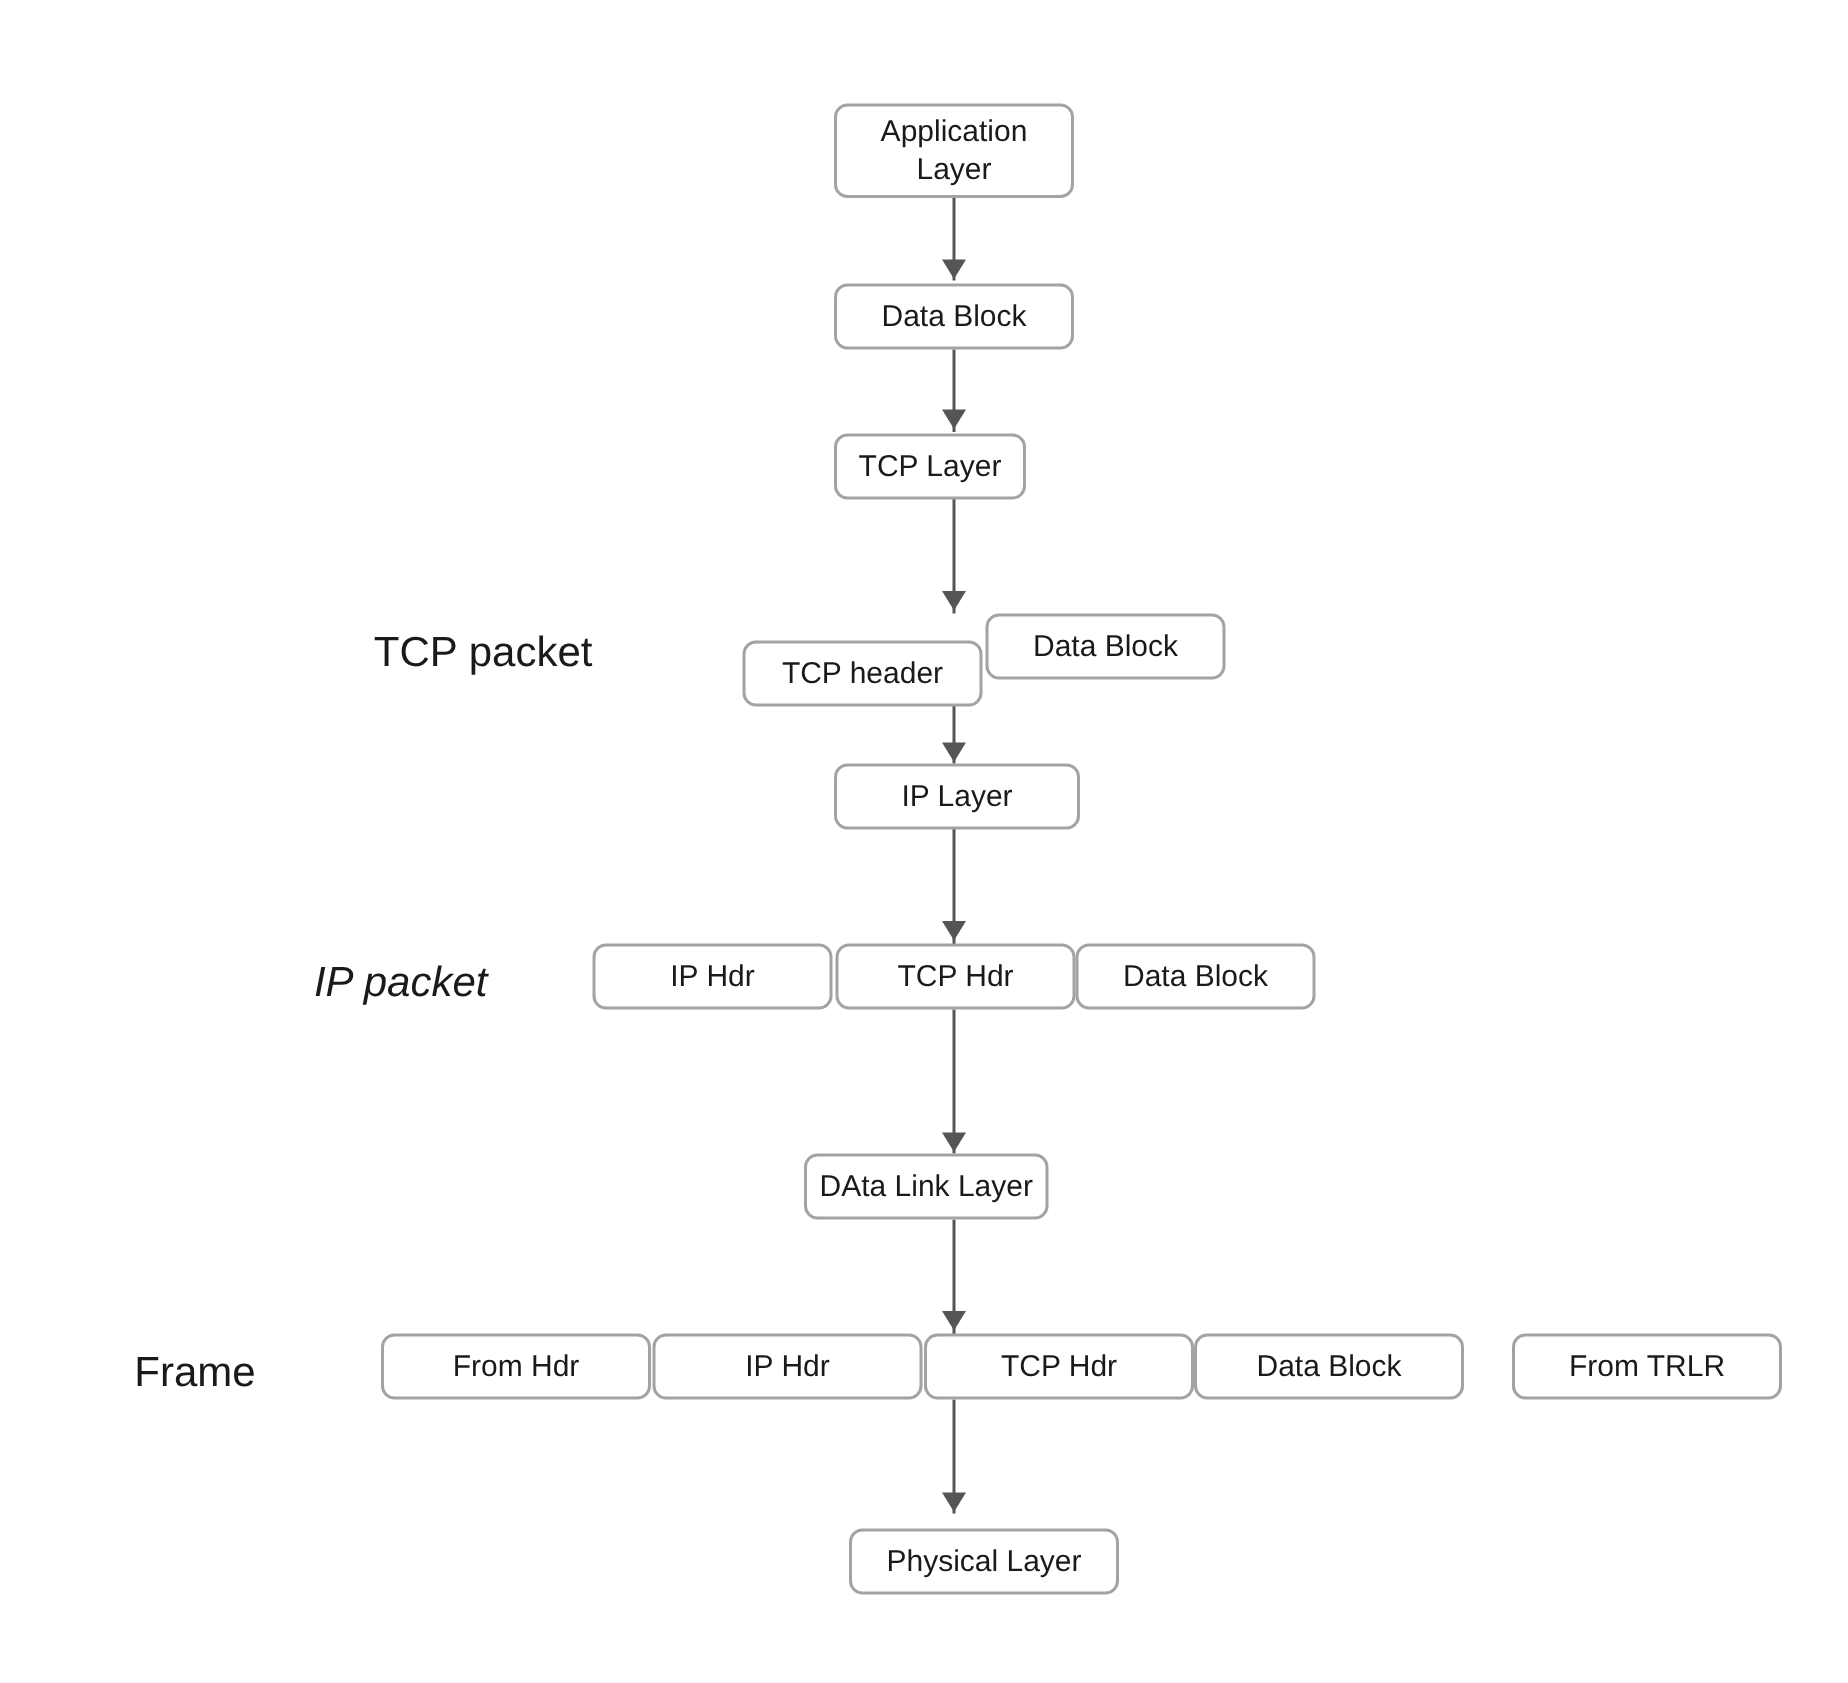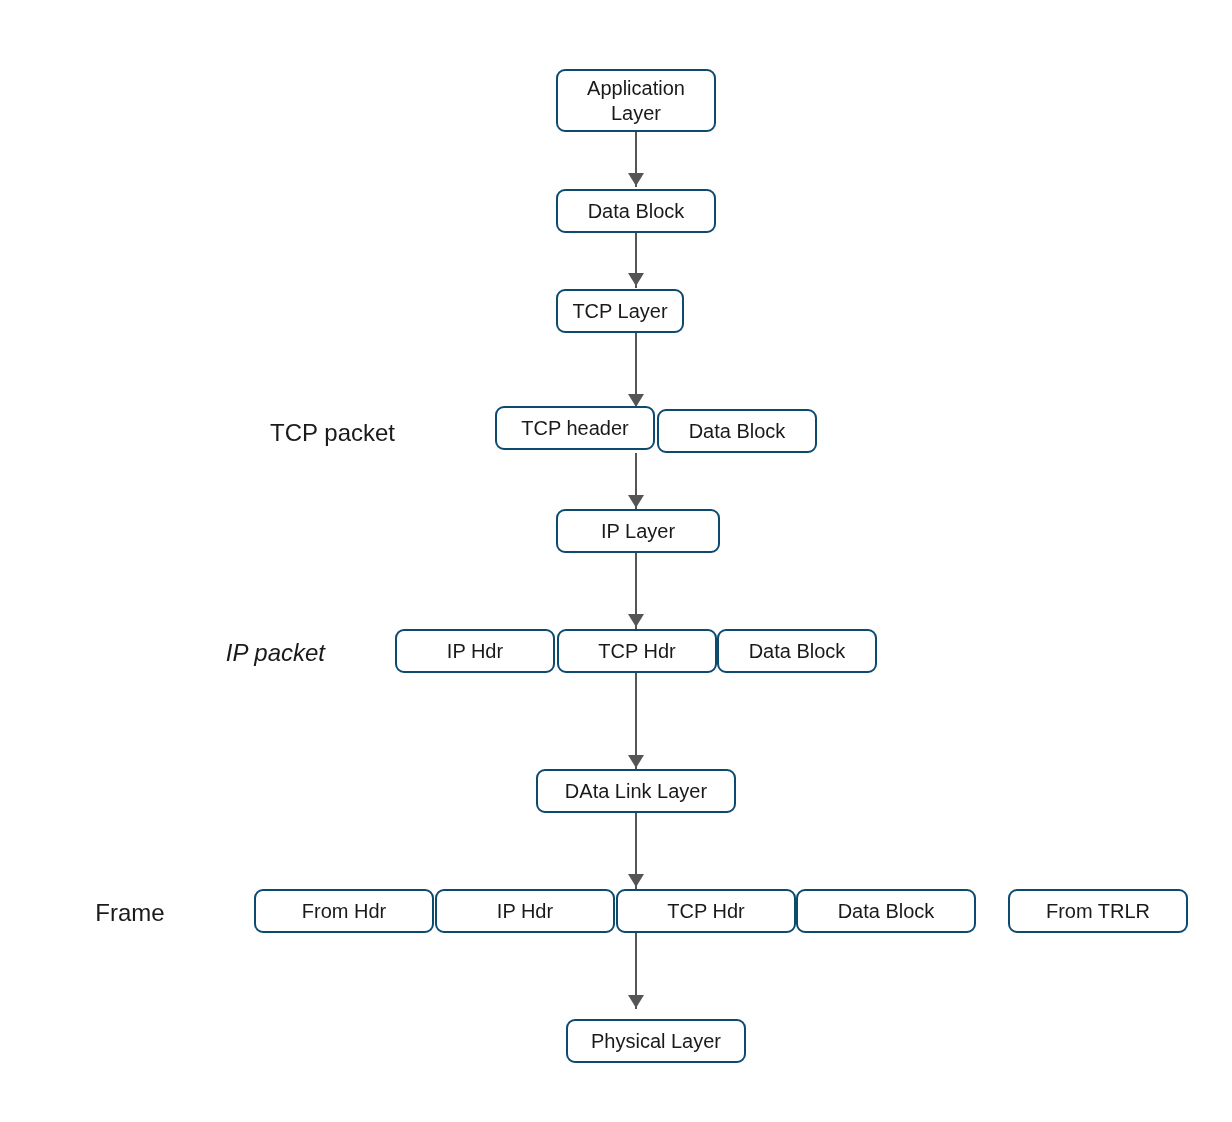--- a/index.html
+++ b/index.html
@@ -15,21 +15,21 @@
     position: relative;
     width: 1232px;
     height: 1122px;
     background: #ffffff;
     overflow: hidden;
   }
   
   .node {
     position: absolute;
     box-sizing: border-box;
-    border: 2px solid #0c4a6e;
+    border: 2px solid #a3a3a3;
     border-radius: 9px;
     background: #ffffff;
     display: flex;
     align-items: center;
     justify-content: center;
     text-align: center;
     font-size: 20px;
     line-height: 1.22;
     color: #1a1a1a;
     z-index: 3;
@@ -47,21 +47,21 @@
     width: 0;
     height: 0;
     border-left: 8px solid transparent;
     border-right: 8px solid transparent;
     border-top: 13px solid #555555;
     z-index: 2;
   }
   
   .rowlabel {
     position: absolute;
-    font-size: 24px;
+    font-size: 28px;
     color: #1a1a1a;
     white-space: nowrap;
     text-align: right;
     z-index: 3;
   }
 </style>
 </head>
 <body>
 
 <div id="canvas">
@@ -92,27 +92,27 @@
 
   <div class="node" style="left:556px; top:69px; width:160px; height:63px;">Application
 Layer</div>
 
   <div class="node" style="left:556px; top:189px; width:160px; height:44px;">Data Block</div>
 
   <div class="node" style="left:556px; top:289px; width:128px; height:44px;">TCP Layer</div>
 
   <div class="node" style="left:556px; top:509px; width:164px; height:44px;">IP Layer</div>
 
-  <div class="node" style="left:536px; top:769px; width:200px; height:44px;">DAta Link Layer</div>
+  <div class="node" style="left:536px; top:769px; width:163px; height:44px;">DAta Link Layer</div>
 
   <div class="node" style="left:566px; top:1009px; width:180px; height:44px;margin-top:10px;">Physical Layer</div>
 
   <div class="rowlabel" style="left:180px; top:419px; width:215px;">TCP packet</div>
 
-  <div class="node" style="left:495px; top:406px; width:160px; height:44px;">TCP header</div>
+  <div class="node" style="left:495px; top:427px; width:160px; height:44px;">TCP header</div>
   <div class="node" style="left:657px; top:409px; width:160px; height:44px;">Data Block</div>
 
   <div class="rowlabel" style="left:110px; top:639px; width:215px;font-style:italic;">IP packet</div>
 
   <div class="node" style="left:395px; top:629px; width:160px; height:44px;">IP Hdr</div>
   <div class="node" style="left:557px; top:629px; width:160px; height:44px;">TCP Hdr</div>
   <div class="node" style="left:717px; top:629px; width:160px; height:44px;">Data Block</div>
 
   <div class="rowlabel" style="left:30px; top:899px; width:200px;text-align:center;">Frame</div>
 

